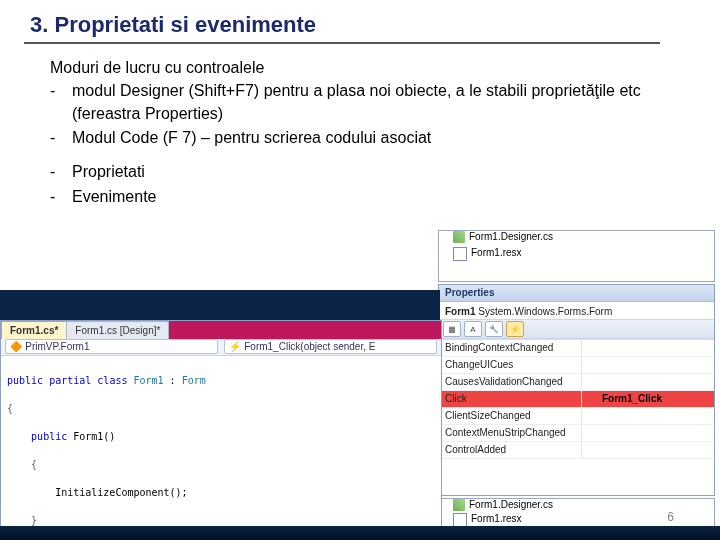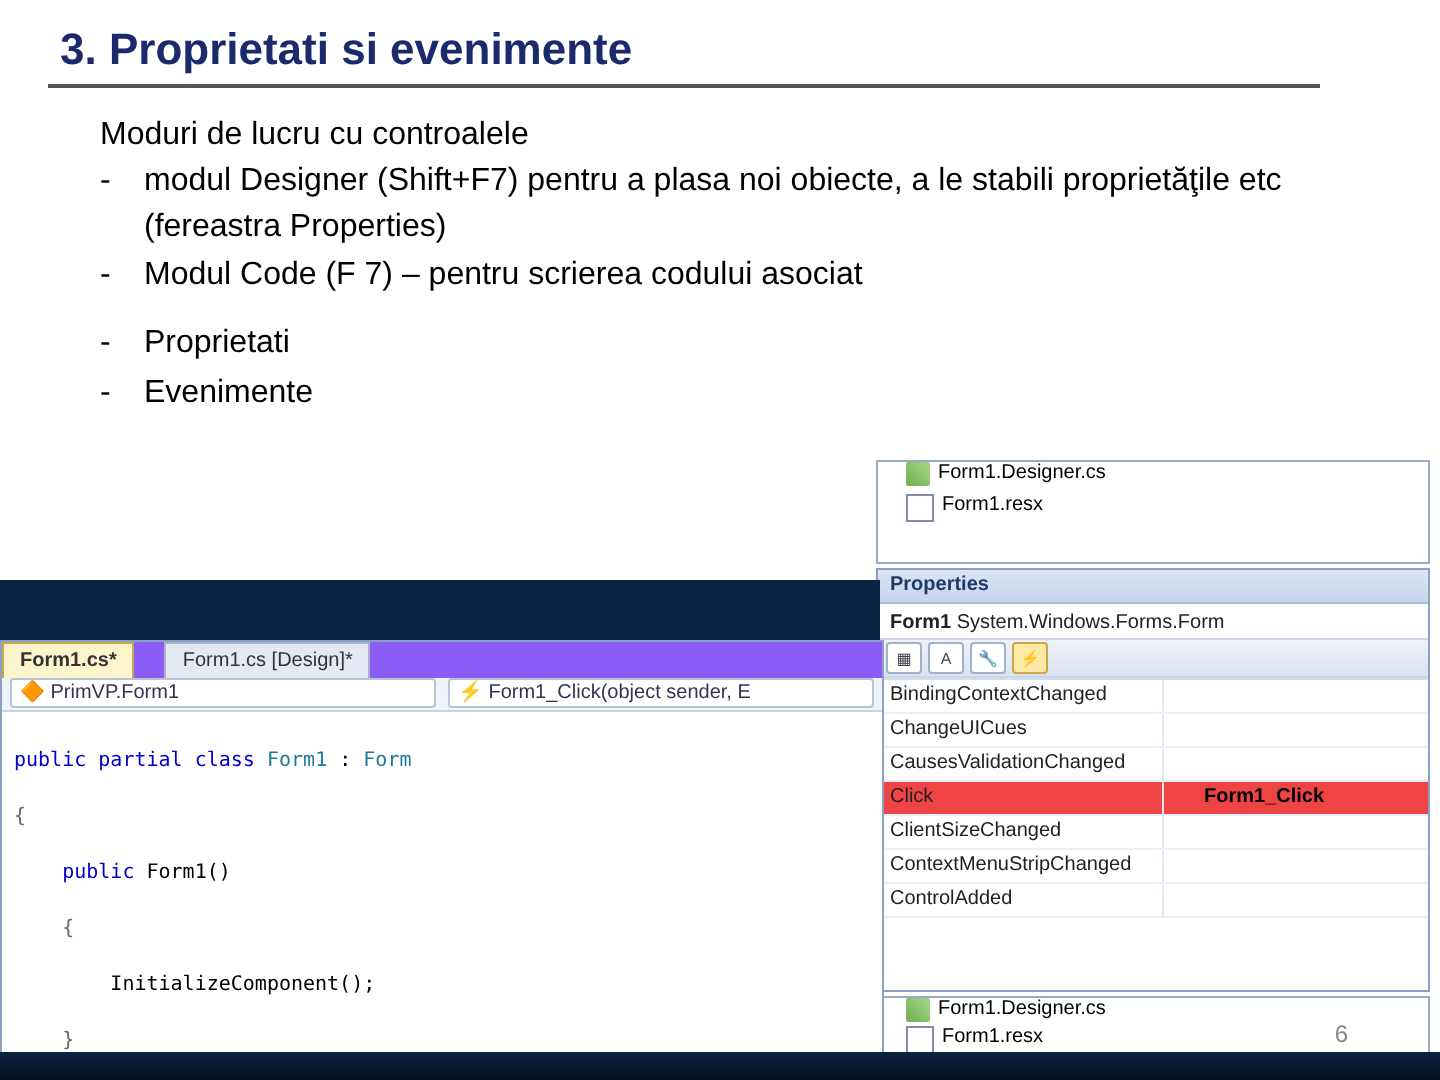--- a/index.html
+++ b/index.html
@@ -25,21 +25,21 @@
 .props-toolbar{height:18px;background:linear-gradient(#eef2f9,#dae3f1);border-top:1px solid #cdd6e6;border-bottom:1px solid #cdd6e6;display:flex;align-items:center;gap:3px;padding-left:4px}
 .tb-btn{width:16px;height:14px;background:#fff;border:1px solid #9fb0cc;border-radius:2px;display:flex;align-items:center;justify-content:center;font-size:8px;color:#445}
 .tb-btn.sel{background:#ffe9a6;border-color:#caa748}
 .prop-grid{border-top:1px solid #d4dced}
 .prop-row{display:flex;height:16px;line-height:16px;border-bottom:1px solid #eceff6}
 .prop-name{flex:1;padding-left:6px;color:#222}
 .prop-val{width:112px;border-left:1px solid #e0e5ef;padding-left:20px;font-weight:bold;color:#000}
 .prop-row.sel{background:#ef4444}
 .solution-pane2{position:absolute;right:5px;top:268px;width:275px;height:38px;background:#fff;border:1px solid #9aa9c4;font-size:10px}
 .code-area{position:absolute;left:0;top:90px;width:440px;height:220px;border:1px solid #8ca0c6;background:#fff;font-size:10px}
-.tabs{height:18px;display:flex;align-items:flex-end;background:#8b5cf6;gap:16px}
+.tabs{height:18px;display:flex;align-items:flex-end;background:#be185d;gap:0}
 .tab{height:17px;line-height:17px;padding:0 8px;font-size:10px;background:#e4e9f3;border:1px solid #a9b5cc;border-bottom:none;margin-right:-1px;color:#333}
 .tab.active{background:#fff5cc;border-color:#caa748;font-weight:bold}
 .crumb-bar{height:16px;background:#eef2f9;border-bottom:1px solid #cad3e4;display:flex;align-items:flex-start;gap:6px;padding:0 4px}
 .crumb{background:#fff;border:1px solid #b8c3d8;height:13px;line-height:13px;padding:0 4px;border-radius:2px;color:#335;flex:1}
 .code{font-family:Consolas,Menlo,monospace;font-size:10px;line-height:14px;padding:4px 6px;white-space:pre;color:#000}
 .kw{color:#0000cc}
 .type{color:#1e7a9e}
 .code .line{display:block}
 .bracket{color:#666}
 .zoom-bar{position:absolute;left:4px;bottom:4px;font-size:10px;color:#333}

